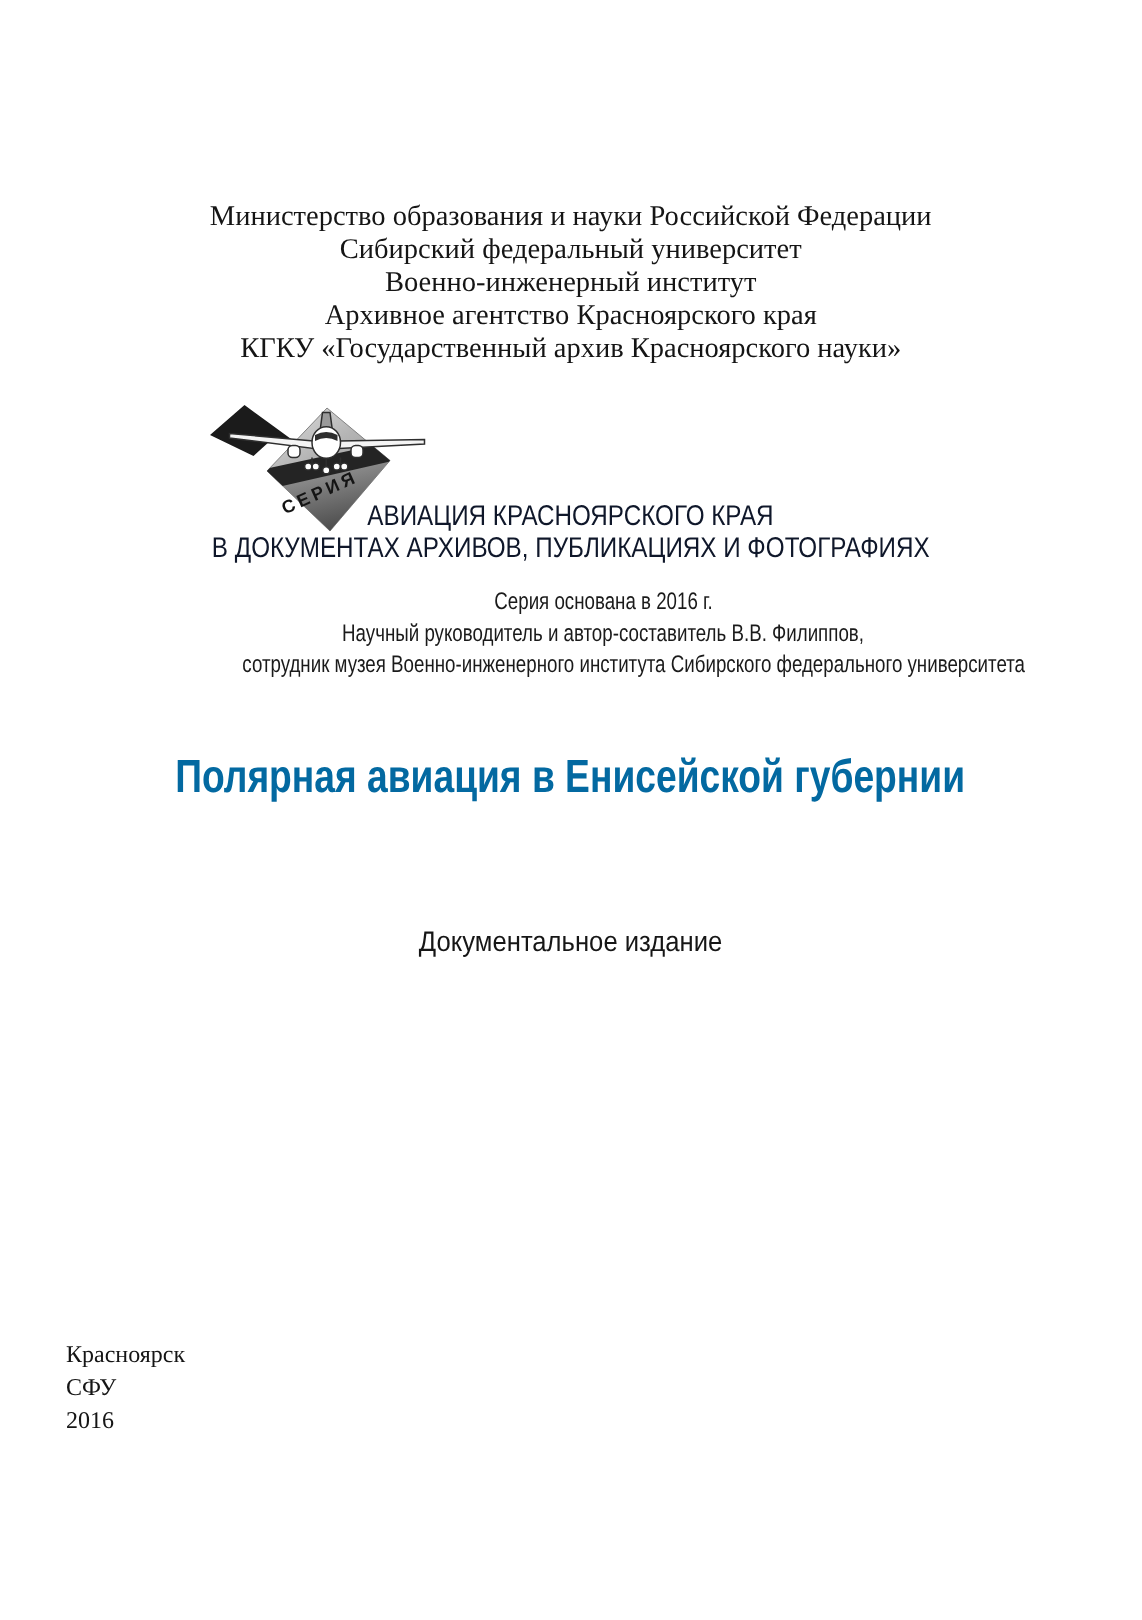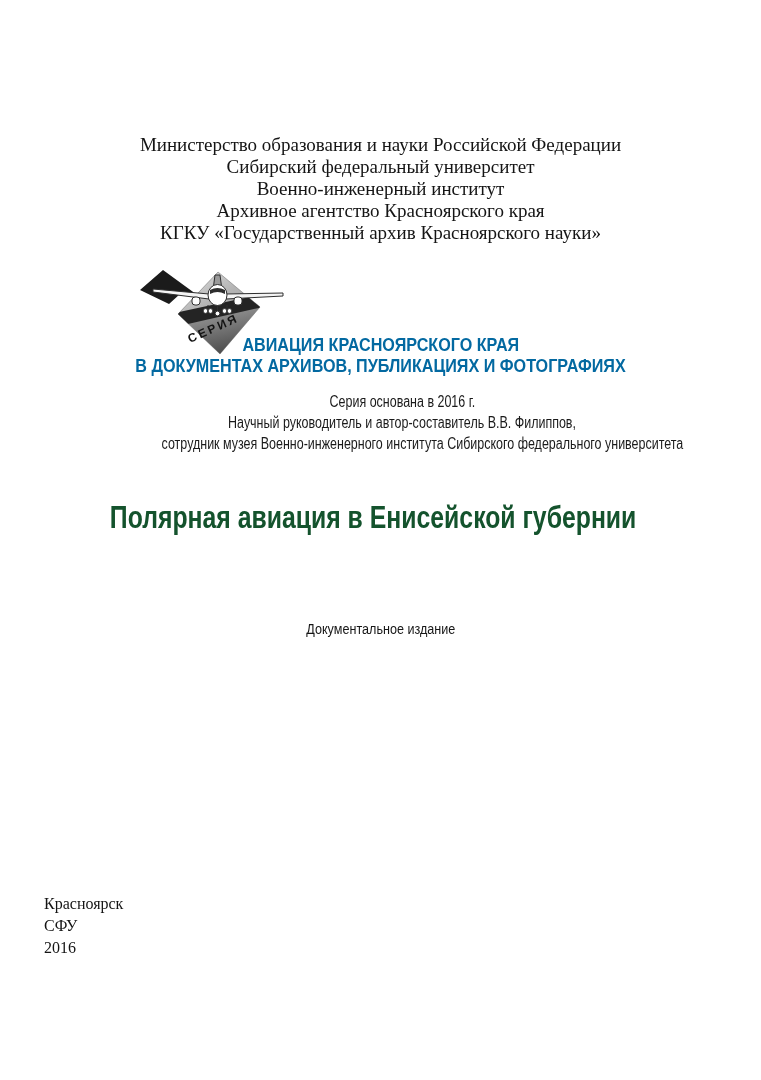--- a/index.html
+++ b/index.html
@@ -30,24 +30,24 @@
     left: 93px; top: 264px;
     width: 148px; height: 96px;
   }
 
   
   .series-title {
     position: absolute;
     top: 334px; left: 0; right: 0;
     text-align: center;
     font-family: "Liberation Sans", sans-serif;
-    font-weight: bold;
+    font-weight: normal;
     font-size: 19px;
     line-height: 21px;
-    color: #0369a1;
+    color: #0f172a;
     white-space: nowrap;
   }
   .series-title .cond { display: inline-block; transform: scaleX(0.85); }
 
   
   .series-info {
     position: absolute;
     top: 391px; left: 0; right: 0;
     text-align: center;
     font-family: "Liberation Sans", sans-serif;
@@ -56,36 +56,37 @@
     color: #1a1a1a;
     white-space: nowrap;
     margin-left: 44px;
   }
   .series-info .cond { display: inline-block; transform: scaleX(0.78); }
 
   
   .main-title {
     position: absolute;
     top: 499px; left: 0; right: 0;
+    text-align: center;
     font-family: "Liberation Sans", sans-serif;
     font-weight: bold;
     font-size: 31px;
     line-height: 38px;
-    color: #14532d;
+    color: #0369a1;
     white-space: nowrap;
   }
   .main-title .cond { display: inline-block; transform: scaleX(0.80); }
 
   
   .edition-type {
     position: absolute;
     top: 618px; left: 0; right: 0;
     text-align: center;
     font-family: "Liberation Sans", sans-serif;
-    font-size: 14px;
+    font-size: 19px;
     line-height: 22px;
     color: #161616;
     white-space: nowrap;
   }
   .edition-type .cond { display: inline-block; transform: scaleX(0.90); }
 
   
   .imprint {
     position: absolute;
     top: 893px; left: 0; right: 0;

